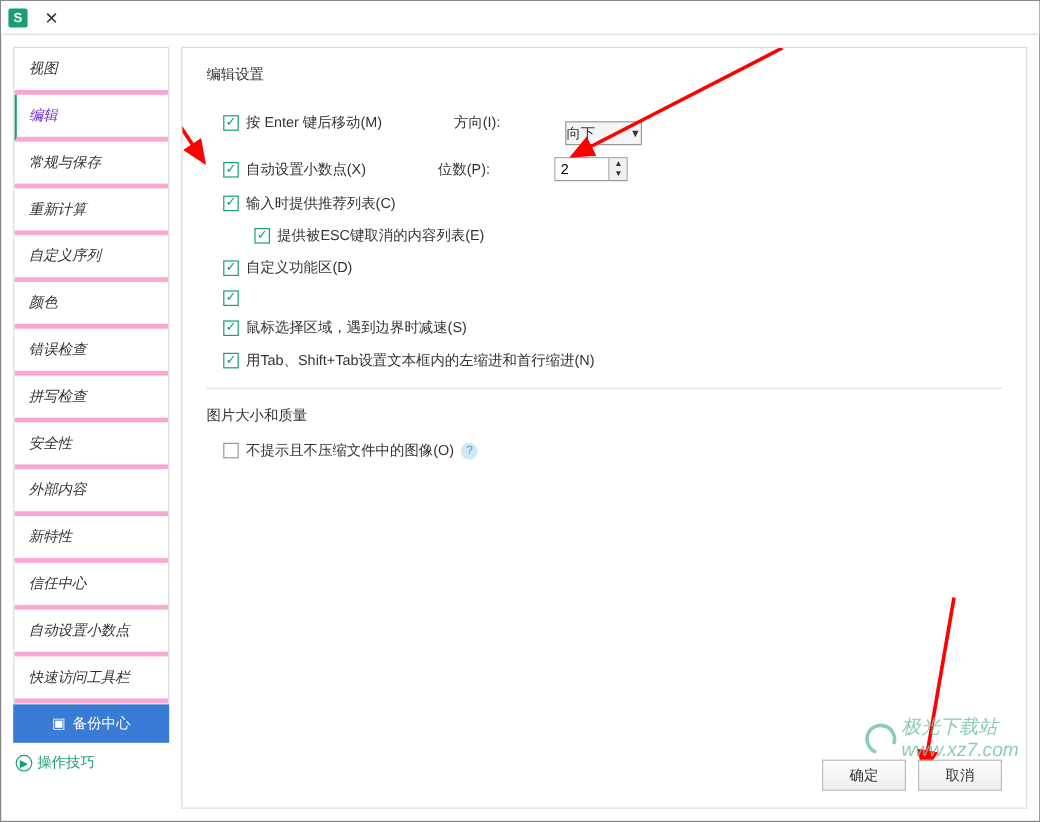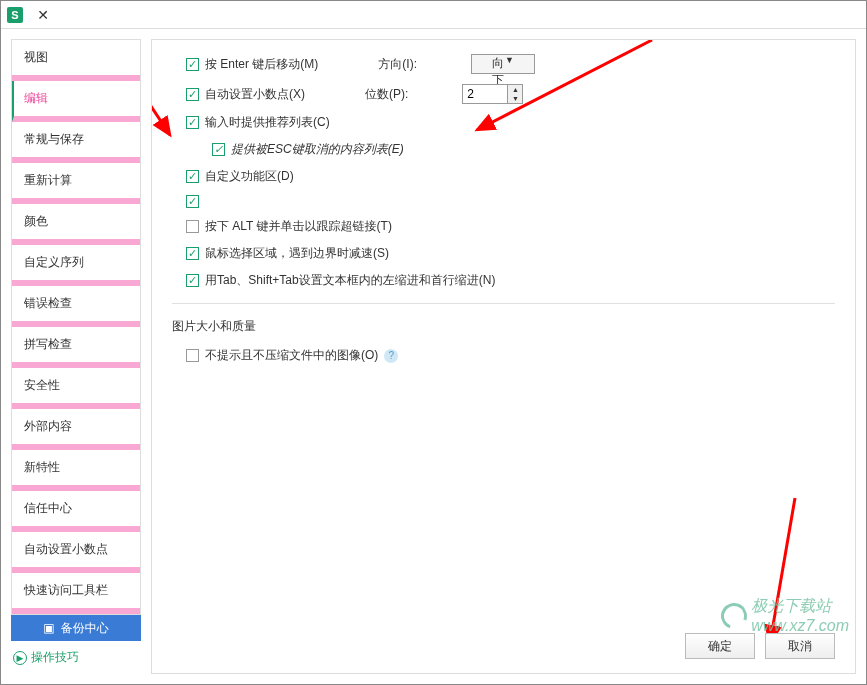--- a/index.html
+++ b/index.html
@@ -5,37 +5,37 @@
 * { box-sizing: border-box; margin: 0; padding: 0; }
 body { font-family: "Microsoft YaHei", sans-serif; font-size: 12px; color: #333; background: #fff; }
 .window { width: 867px; height: 685px; border: 1px solid #888; display: flex; flex-direction: column; position: relative; }
 .titlebar { height: 28px; background: #fff; border-bottom: 1px solid #ddd; display: flex; align-items: center; padding: 0 6px; }
 .titlebar .app-icon { width: 16px; height: 16px; background: #1a9f6c; border-radius: 2px; display: flex; align-items: center; justify-content: center; color: #fff; font-weight: bold; font-size: 11px; margin-right: 6px; }
 .titlebar .title { flex: 1; font-size: 12px; }
 .titlebar .close { width: 28px; height: 28px; display: flex; align-items: center; justify-content: center; cursor: pointer; font-size: 14px; }
 .body { flex: 1; display: flex; padding: 10px; gap: 10px; overflow: hidden; }
 .sidebar { width: 130px; border: 1px solid #ddd; display: flex; flex-direction: column; }
 .sidebar .nav { flex: 1; overflow-y: auto; }
-.nav-item { padding: 9px 12px; cursor: pointer; color: #333; border-bottom: 6px solid #f9a8d4; }
-.nav-item.active { color: #ec4899; border-left: 2px solid #1a9f6c; padding-left: 10px; font-weight: 500; }
+.nav-item { padding: 9px 12px; cursor: pointer; color: #333; border-bottom: 4px solid #f9a8d4; font-style: italic; }
+.nav-item.active { color: #6d28d9; border-left: 2px solid #1a9f6c; padding-left: 10px; font-weight: 500; }
 .backup-btn { margin: 0; height: 32px; background: #3a7bd5; color: #fff; display: flex; align-items: center; justify-content: center; cursor: pointer; gap: 6px; font-size: 12px; }
 .tips-link { display:flex; align-items:center; gap:4px; padding: 8px 2px; color:#1a9f6c; cursor:pointer; font-size:12px; }
 .tips-icon { width:14px; height:14px; border:1.5px solid #1a9f6c; border-radius:50%; display:flex; align-items:center; justify-content:center; font-size:9px; color:#1a9f6c; }
 .content { flex: 1; border: 1px solid #ddd; padding: 14px 20px; position: relative; overflow: hidden; }
 .section-title { font-size: 12px; margin-bottom: 12px; color: #333; }
 .divider { border: none; border-top: 1px solid #e0e0e0; margin: 14px 0; }
 .row { display: flex; align-items: center; margin-bottom: 10px; padding-left: 14px; }
-.row.indent { padding-left: 40px; font-style: italic; }
+.row.indent { padding-left: 40px; }
 .checkbox { width: 13px; height: 13px; border: 1px solid #1a9f6c; margin-right: 6px; display: inline-flex; align-items: center; justify-content: center; cursor: pointer; flex-shrink: 0; }
 .checkbox.checked::after { content: "✓"; color: #1a9f6c; font-size: 11px; line-height: 1; }
 .checkbox.unchecked { border-color: #999; }
 .cb-label { cursor: pointer; }
 .field-group { display: inline-flex; align-items: center; margin-left: 60px; gap: 48px; }
 .field-label { margin-right: 6px; }
-.select { width: 64px; height: 20px; border: 1px solid #999; background: #f5f5f5; display: flex; align-items: flex-start; padding: 0 20px; cursor: pointer; font-size: 12px; justify-content: space-between; }
+.select { width: 64px; height: 20px; border: 1px solid #999; background: #f5f5f5; display: flex; align-items: center; padding: 0 0; cursor: pointer; font-size: 12px; justify-content: space-between; margin-top: 18px; }
 .select .arrow { font-size: 9px; }
 .spinner { display: flex; align-items: stretch; height: 20px; border: 1px solid #999; }
 .spinner input { width: 44px; border: none; padding: 0 4px; font-size: 12px; background: #fff; color: #000; }
 .spinner input::selection { background: #3390ff; color: #fff; }
 .spinner .btns { display: flex; flex-direction: column; border-left: 1px solid #999; }
 .spinner .sbtn { width: 14px; flex: 1; display: flex; align-items: center; justify-content: center; font-size: 7px; cursor: pointer; background: #f0f0f0; line-height: 1; }
 .help-icon { width: 14px; height: 14px; border-radius: 50%; background: #d0e8f5; color: #5a9bc4; display: inline-flex; align-items: center; justify-content: center; font-size: 10px; margin-left: 6px; cursor: pointer; }
 .footer { position: absolute; bottom: 14px; right: 20px; display: flex; gap: 10px; text-align: center; }
 .btn { min-width: 70px; height: 26px; border: 1px solid #bbb; background: linear-gradient(#fefefe,#eee); display: flex; align-items: center; justify-content: center; cursor: pointer; font-size: 12px; }
 .left-col { width:130px; display:flex; flex-direction:column; }
@@ -54,22 +54,22 @@
   </div>
 
   <div class="body">
     <div class="left-col">
       <div class="sidebar">
         <div class="nav" id="nav">
             <div class="nav-item">视图</div>
             <div class="nav-item active">编辑</div>
             <div class="nav-item">常规与保存</div>
             <div class="nav-item">重新计算</div>
+            <div class="nav-item">自定义序列</div>
             <div class="nav-item">颜色</div>
-            <div class="nav-item">自定义序列</div>
             <div class="nav-item">错误检查</div>
             <div class="nav-item">拼写检查</div>
             <div class="nav-item">安全性</div>
             <div class="nav-item">外部内容</div>
             <div class="nav-item">新特性</div>
             <div class="nav-item">信任中心</div>
             <div class="nav-item">自动设置小数点</div>
             <div class="nav-item">快速访问工具栏</div>
           </div>
       </div>
@@ -77,20 +77,21 @@
         <span>▣</span>
         <span>备份中心</span>
       </div>
       <div class="tips-link">
         <span class="tips-icon">▶</span>
         <span>操作技巧</span>
       </div>
     </div>
 
     <div class="content">
+      <div class="section-title">编辑设置</div>
 
       <div class="row">
         <span class="checkbox checked"></span>
         <span class="cb-label">按 Enter 键后移动(M)</span>
         <span class="field-group">
           <span class="field-label">方向(I):</span>
           <span class="select">
             <span>向下</span>
             <span class="arrow">▼</span>
           </span>
@@ -124,24 +125,20 @@
 
       <div class="row">
         <span class="checkbox checked"></span>
         <span class="cb-label">自定义功能区(D)</span>
       </div>
 
       <div class="row">
         <span class="checkbox checked"></span>
       </div>
 
-      <div class="row">
-        <span class="checkbox unchecked"></span>
-        <span class="cb-label">按下 ALT 键并单击以跟踪超链接(T)</span>
-      </div>
 
       <div class="row">
         <span class="checkbox checked"></span>
         <span class="cb-label">鼠标选择区域，遇到边界时减速(S)</span>
       </div>
 
       <div class="row">
         <span class="checkbox checked"></span>
         <span class="cb-label">用Tab、Shift+Tab设置文本框内的左缩进和首行缩进(N)</span>
       </div>

